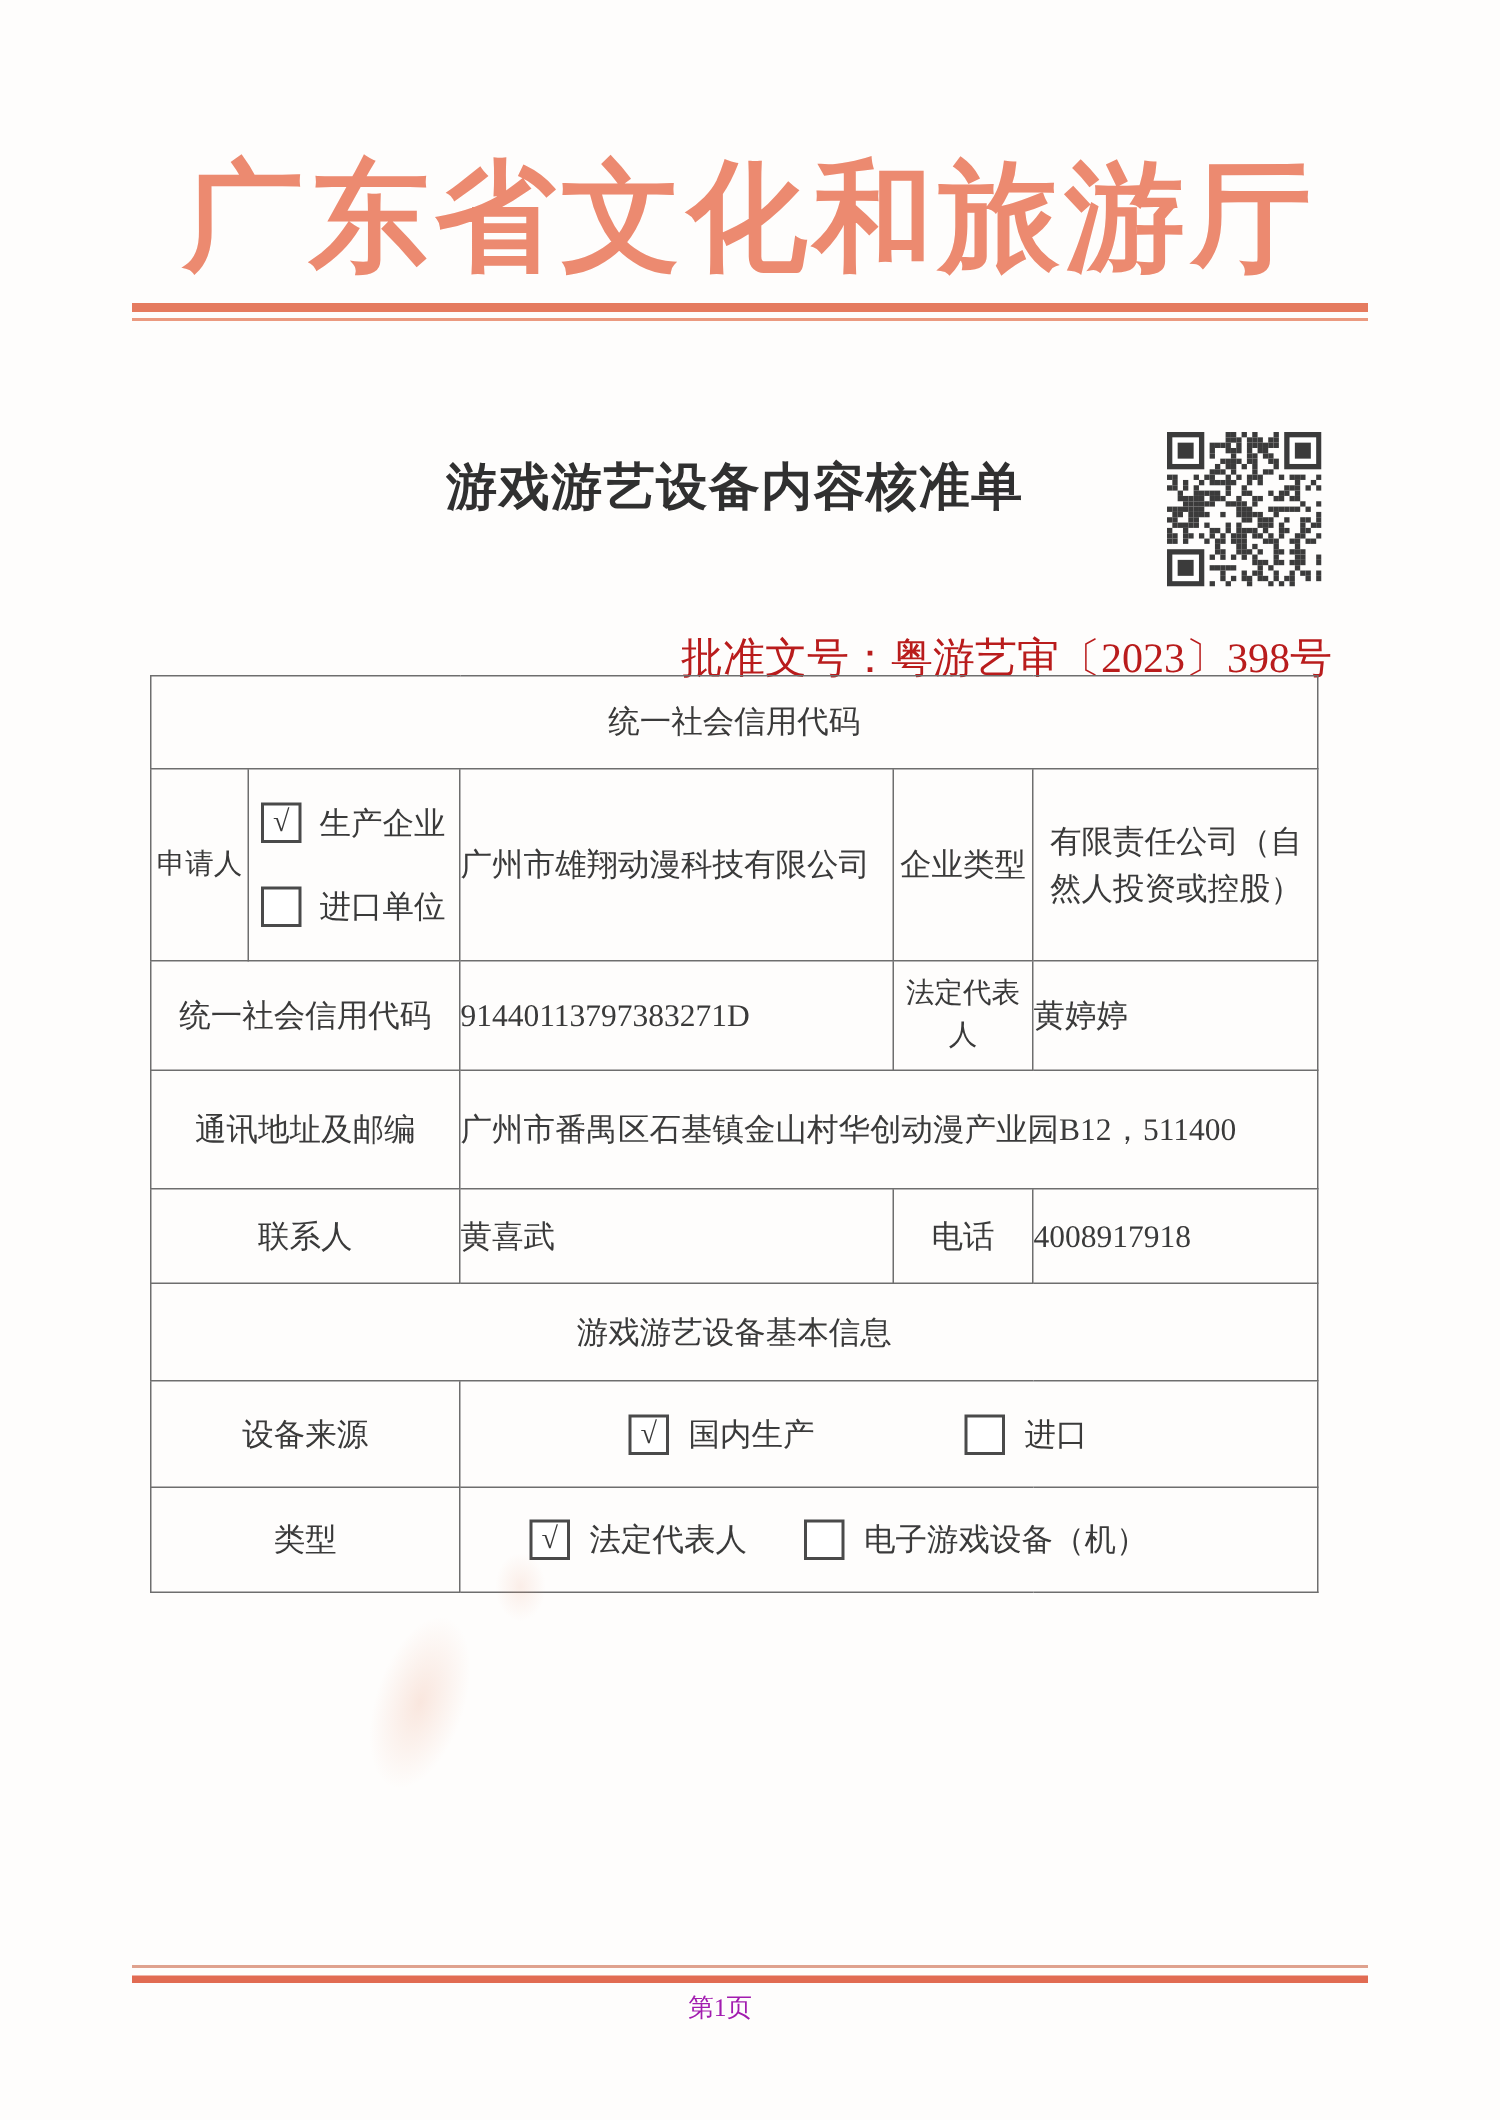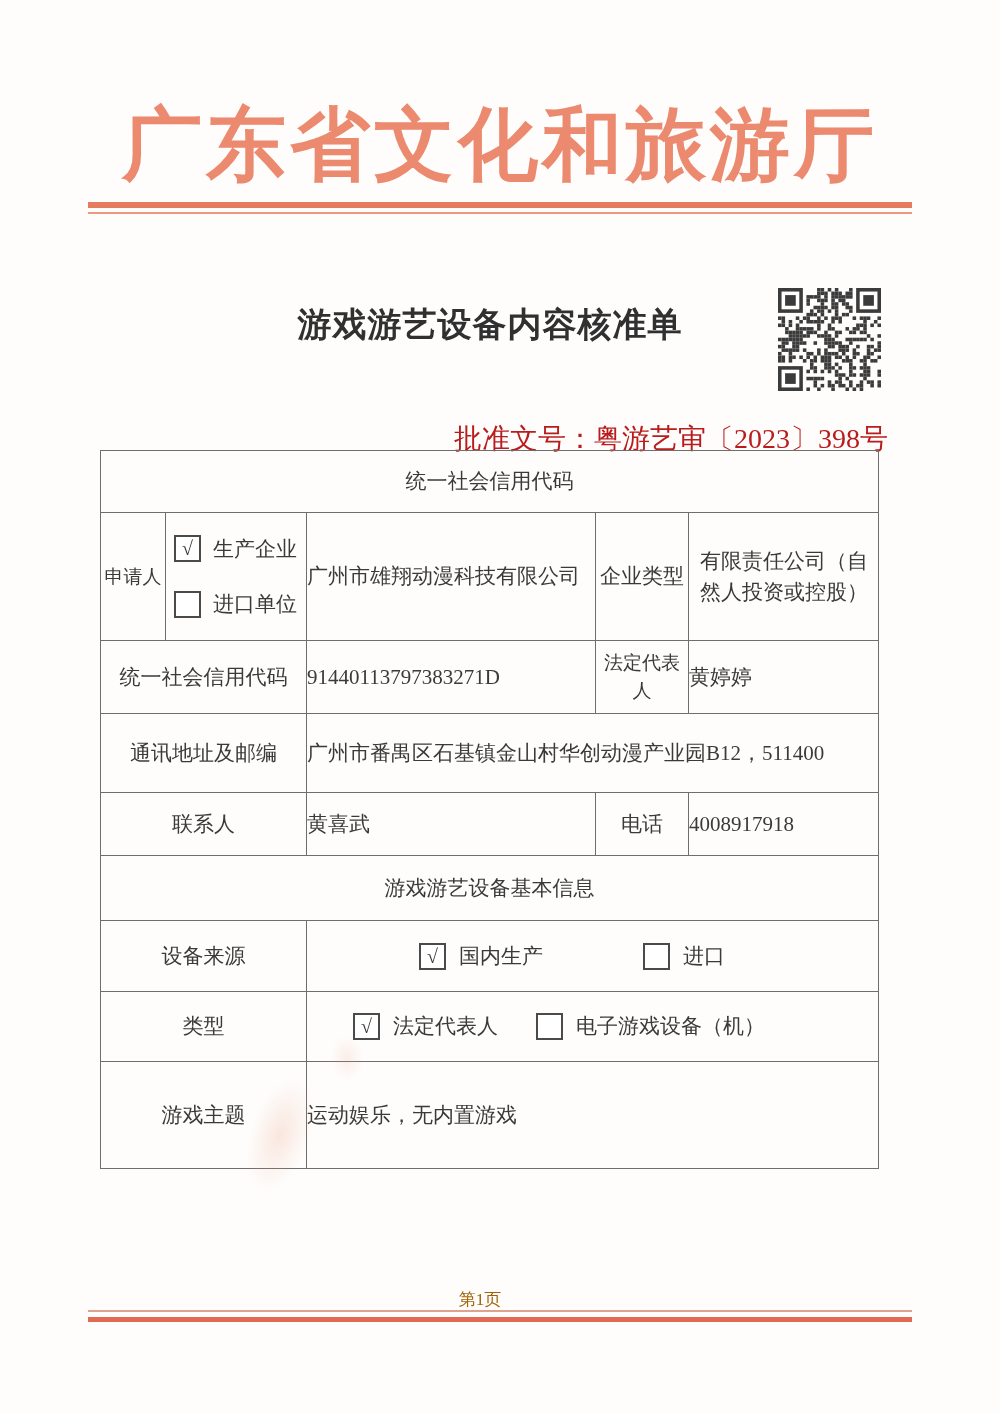--- a/index.html
+++ b/index.html
@@ -87,22 +87,22 @@
   .cb-row{display:flex;align-items:center;}
   .src-row{padding-left:112px;}
   .src-row .gap{width:100px;}
   .type-row{padding-left:46px;}
   .type-row .gap{width:38px;}
   .cb-row .cb-item{gap:13px;}
   
   .rule-thin-bot{top:1310px;height:2px;background:#dfa28e;}
   .rule-thick-bot{top:1317px;height:5px;background:#e16b52;}
   .page-number{
-    position:absolute;top:1288px;left:0;width:96%;
-    text-align:center;font-size:17px;color:#a16207;
+    position:absolute;top:1327px;left:0;width:96%;
+    text-align:center;font-size:17px;color:#a21caf;
   }
   
   .stain{position:absolute;pointer-events:none;border-radius:50%;}
   .stain-1{
     top:1075px;left:250px;width:60px;height:120px;
     background:radial-gradient(ellipse at center, rgba(232,150,115,0.22), rgba(232,150,115,0) 70%);
     transform:rotate(18deg);
   }
   .stain-2{
     top:1035px;left:330px;width:34px;height:46px;
@@ -519,24 +519,20 @@
             <span>法定代表人</span>
           </div>
           <div class="gap"></div>
           <div class="cb-item">
             <span class="cb"></span>
             <span>电子游戏设备（机）</span>
           </div>
         </div>
       </td>
     </tr>
-    <tr class="r10">
-      <td colspan="2" class="center">游戏主题</td>
-      <td colspan="3" class="val">运动娱乐，无内置游戏</td>
-    </tr>
   </tbody>
     </table>
 
   <div class="stain stain-1"></div>
   <div class="stain stain-2"></div>
 
   <div class="rule rule-thin-bot"></div>
   <div class="rule rule-thick-bot"></div>
   <div class="page-number">第1页</div>
 

